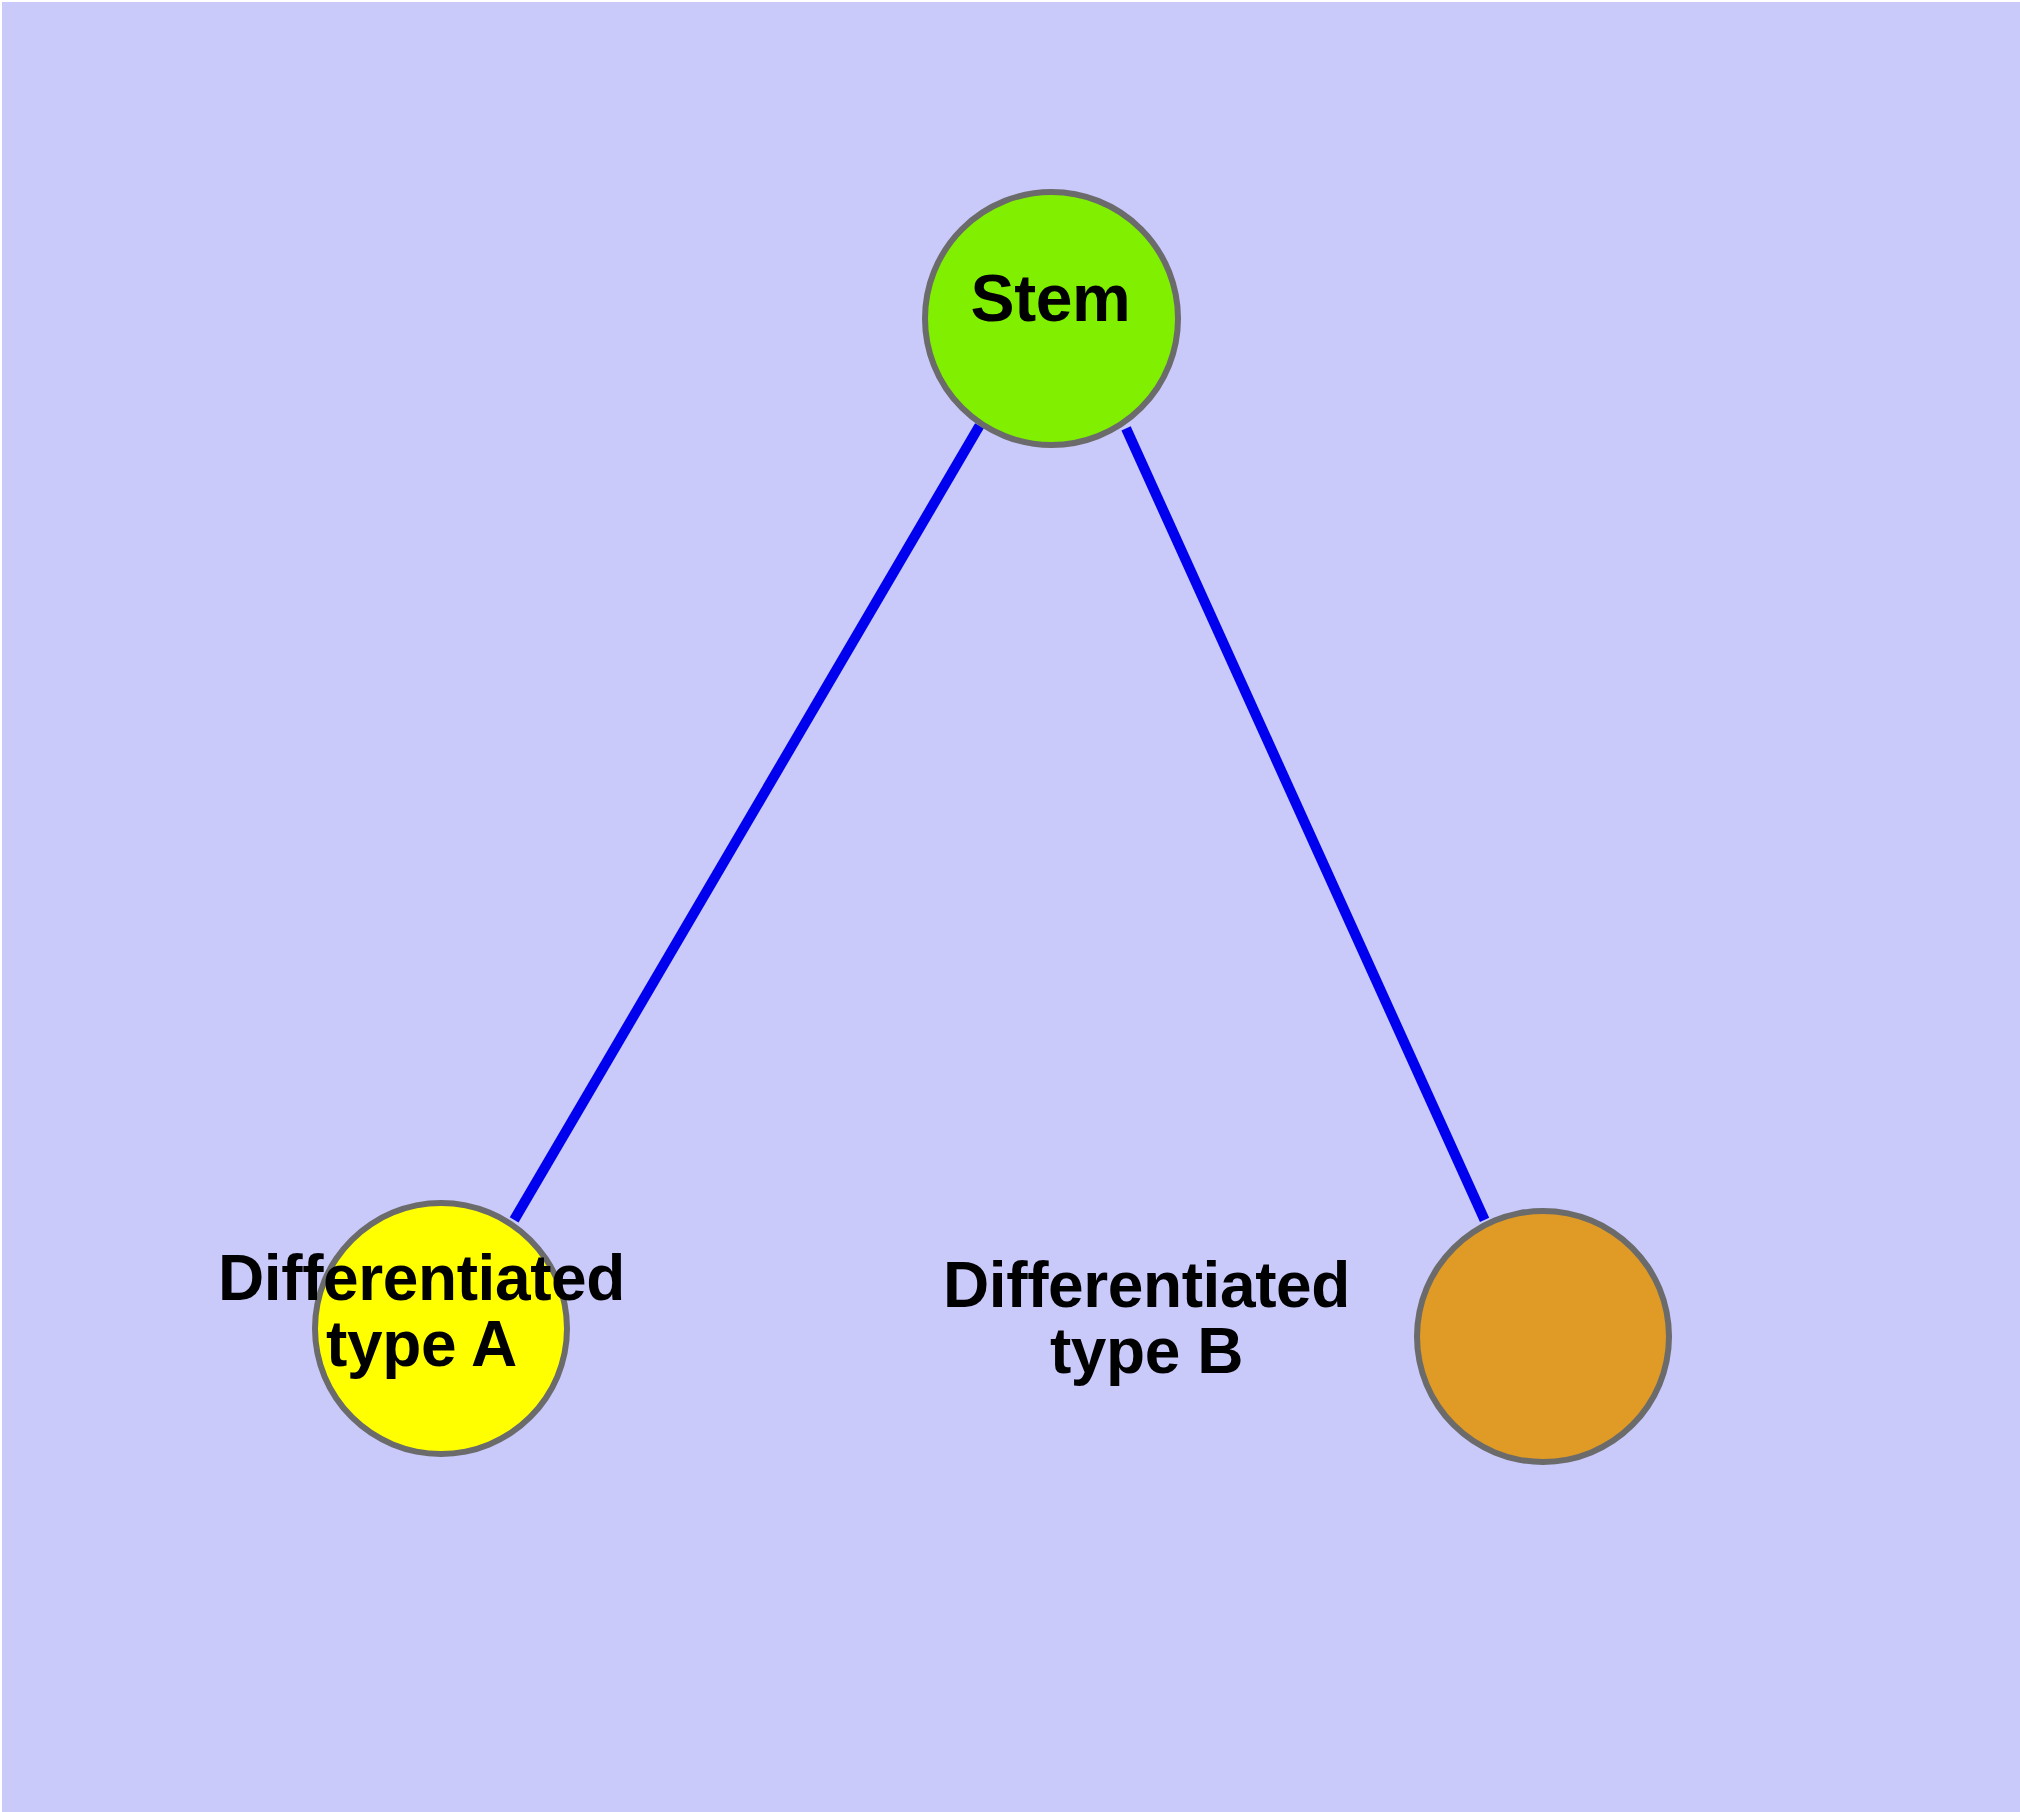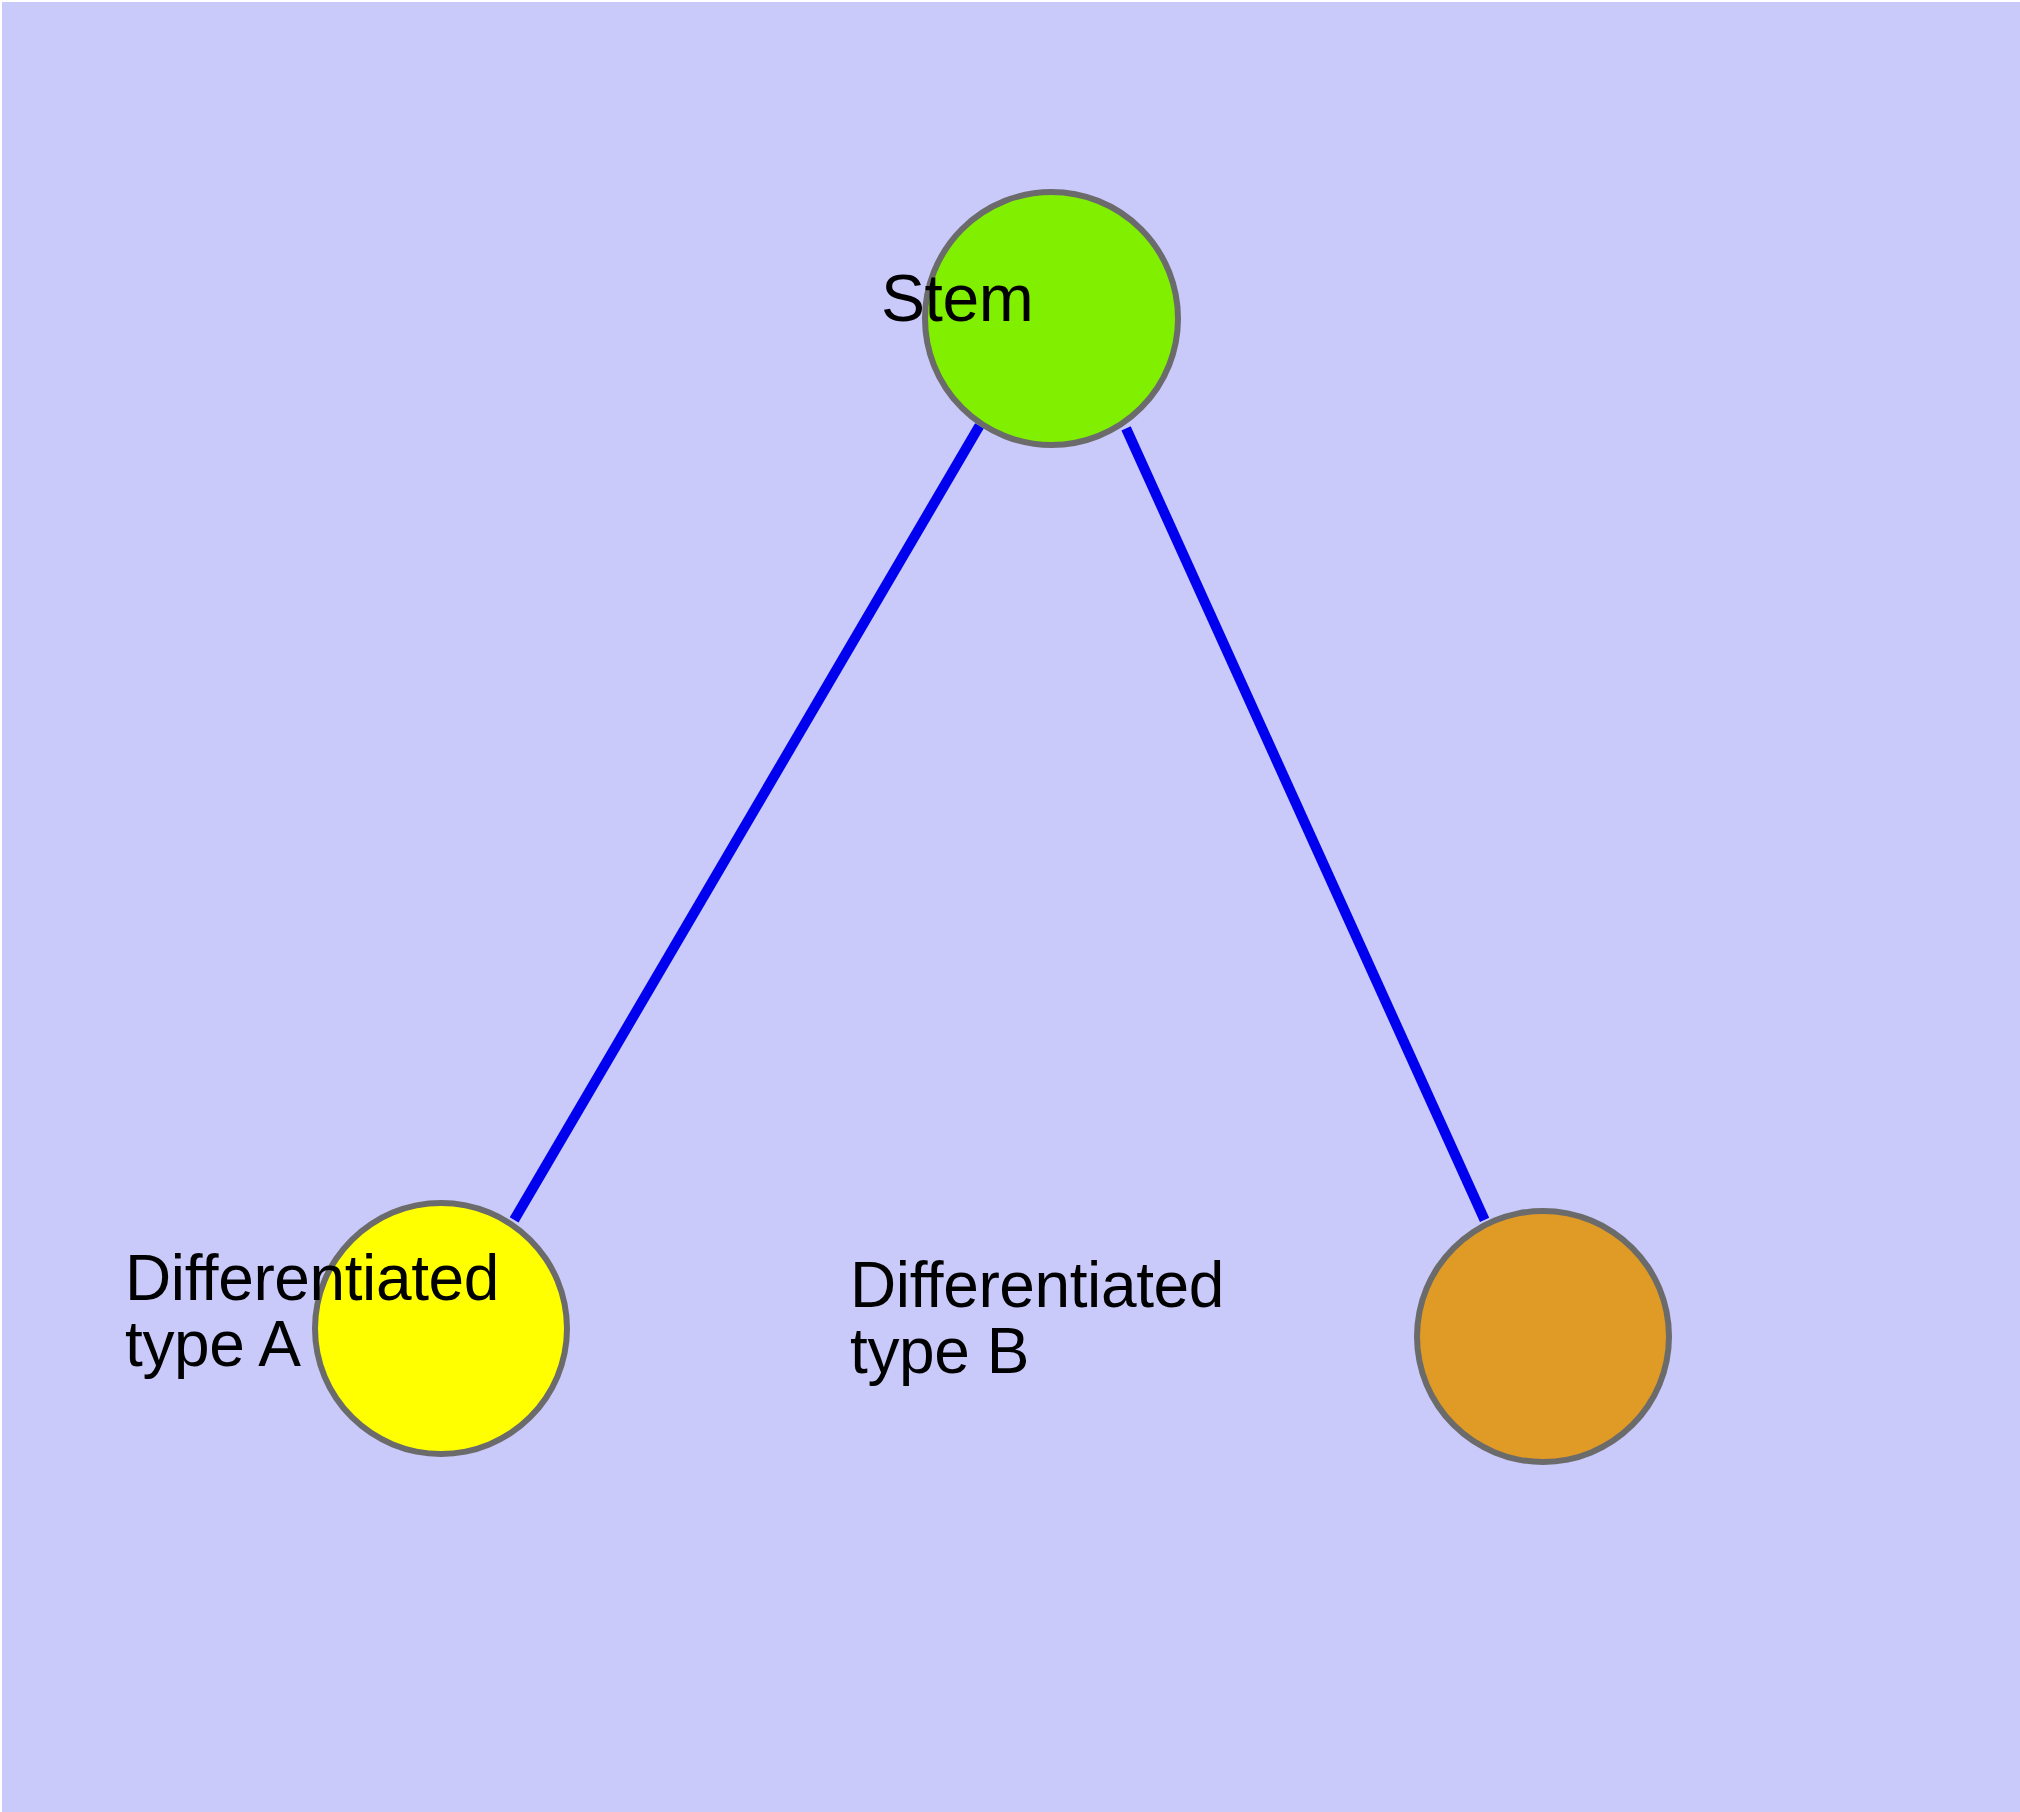--- a/index.html
+++ b/index.html
@@ -29,22 +29,22 @@
   }
   .node {
     position: absolute;
     border-radius: 50%;
     box-sizing: border-box;
     border: 6px solid #6b6b6b;
   }
   .node-label {
     position: absolute;
     color: #000000;
-    font-weight: normal;
-    text-align: left;
+    font-weight: bold;
+    text-align: center;
     white-space: pre;
     line-height: 1.03;
     letter-spacing: -0.4px;
   }
   #node-stem {
     left: 920px;
     top: 187px;
     width: 259px;
     height: 259px;
     background: #80f000;

